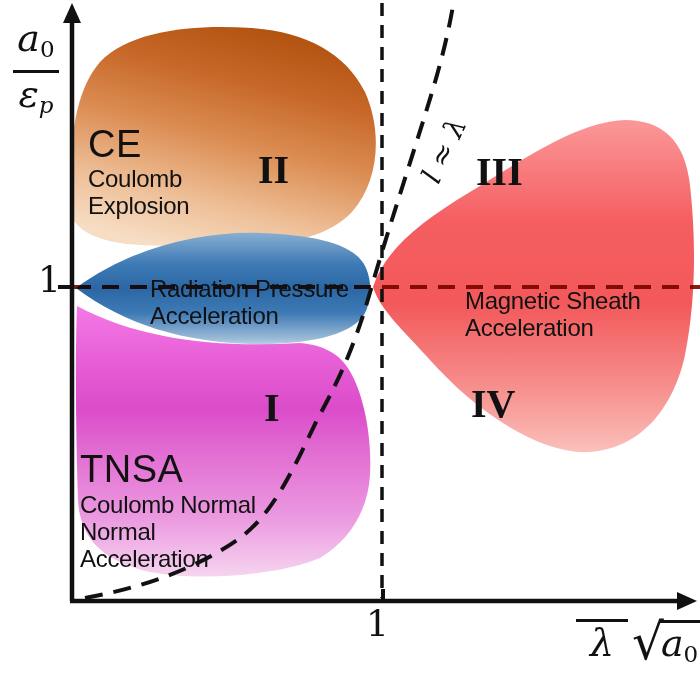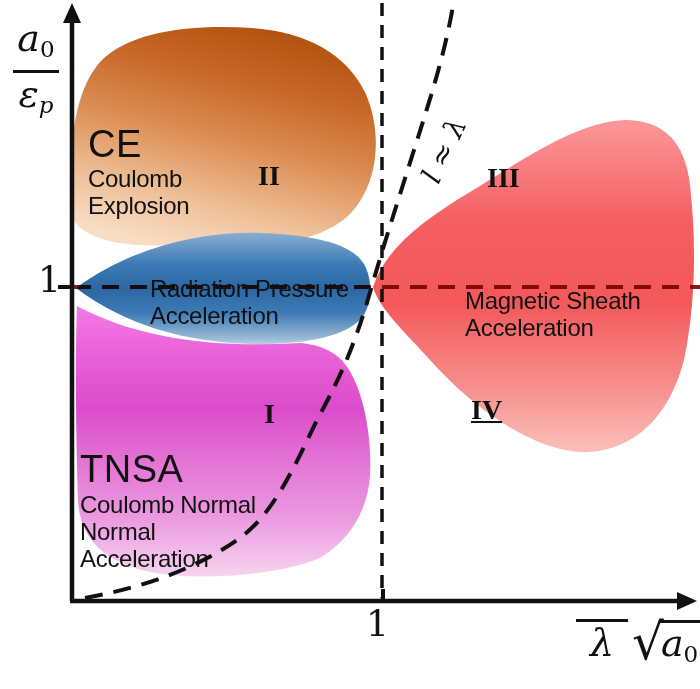--- a/index.html
+++ b/index.html
@@ -4,21 +4,21 @@
 <style>
   html,body{margin:0;padding:0;background:#ffffff;}
   #figure{
     position:relative;width:700px;height:689px;background:#ffffff;overflow:hidden;
     font-family:"Liberation Sans", sans-serif;color:#111;
   }
   #plot-svg{position:absolute;left:0;top:0;}
   .overlay{position:absolute;}
   .region-block{text-align:left;line-height:27px;font-size:24px;letter-spacing:-0.3px;margin-top:39px;}
   .region-acronym{font-size:38px;line-height:42px;letter-spacing:0.5px;}
-  .numeral{font-family:"Liberation Serif", serif;font-weight:bold;font-size:28px;line-height:40px;margin-top:6px;}
+  .numeral{font-family:"Liberation Serif", serif;font-weight:bold;font-size:40px;line-height:40px;}
   .tick-label{font-family:"DejaVu Serif", serif;font-size:36px;line-height:36px;}
   .math{font-family:"DejaVu Serif", serif;font-style:italic;font-size:38px;line-height:40px;}
   .math .sub{font-size:23px;vertical-align:-0.28em;}
   .math .sub-upright{font-size:23px;vertical-align:-0.28em;font-style:normal;}
   .frac{display:flex;flex-direction:column;align-items:center;}
   .frac-bar{border-top:3.5px solid #111;width:46px;margin:1px 0;}
   .xlabel-row{display:flex;flex-direction:row;align-items:center;gap:4px;}
   .sqrt-wrap{display:flex;flex-direction:row;align-items:flex-start;margin-top:14px;}
   .sqrt-sign{font-family:"DejaVu Serif", serif;font-style:normal;font-size:50px;line-height:44px;}
   .radicand{border-top:3.5px solid #111;padding:0 3px 0 1px;margin-left:-4px;}
@@ -107,42 +107,42 @@
   <div class="overlay tick-label" style="left:38px;top:262px;">1</div>
 
   <div class="overlay region-block" style="left:88px;top:84px;width:170px;">
     <div class="region-acronym">CE</div>
     <div>Coulomb</div>
     <div>Explosion</div>
   </div>
 
   <div class="overlay numeral" style="left:258px;top:150px;">II</div>
 
-  <div class="overlay numeral" style="left:487px;top:152px;">III</div>
+  <div class="overlay numeral" style="left:476px;top:152px;">III</div>
 
   <div class="overlay region-block" style="left:150px;top:236px;width:205px;">
     <div>Radiation Pressure</div>
     <div>Acceleration</div>
   </div>
 
   <div class="overlay region-block" style="left:465px;top:240px;width:205px;">
     <div style="margin-top:8px;">Magnetic Sheath</div>
     <div>Acceleration</div>
   </div>
 
   <div class="overlay region-block" style="left:80px;top:408px;width:185px;">
     <div class="region-acronym" style="line-height:44px;">TNSA</div>
     <div>Coulomb Normal</div>
     <div>Normal</div>
     <div>Acceleration</div>
   </div>
 
   <div class="overlay numeral" style="left:264px;top:388px;">I</div>
 
-  <div class="overlay numeral" style="left:471px;top:384px;text-decoration:underline;">IV</div>
+  <div class="overlay numeral" style="left:471px;top:384px;">IV</div>
 
   <div class="overlay curve-label" style="left:398px;top:134px;width:92px;">l ≈ λ</div>
 
   <div class="overlay tick-label" style="left:366px;top:606px;">1</div>
 
   <div class="overlay xlabel-row" style="left:576px;top:606px;">
     <span class="frac">
       <span class="frac-bar" style="width:52px;"></span>
       <span class="math">λ</span>
     </span>

